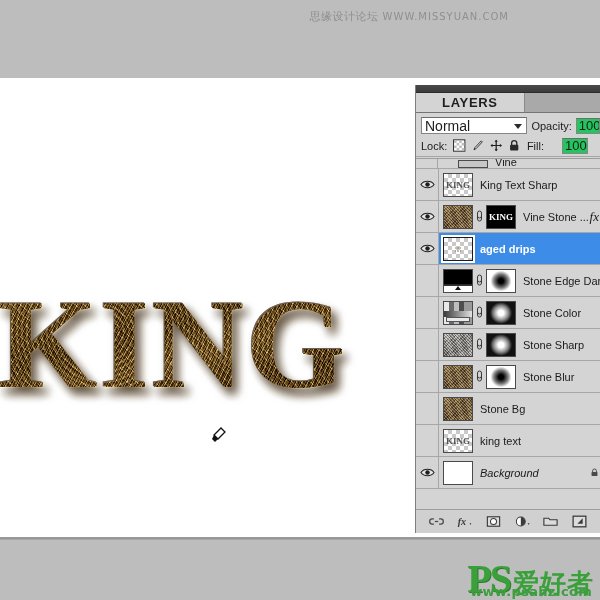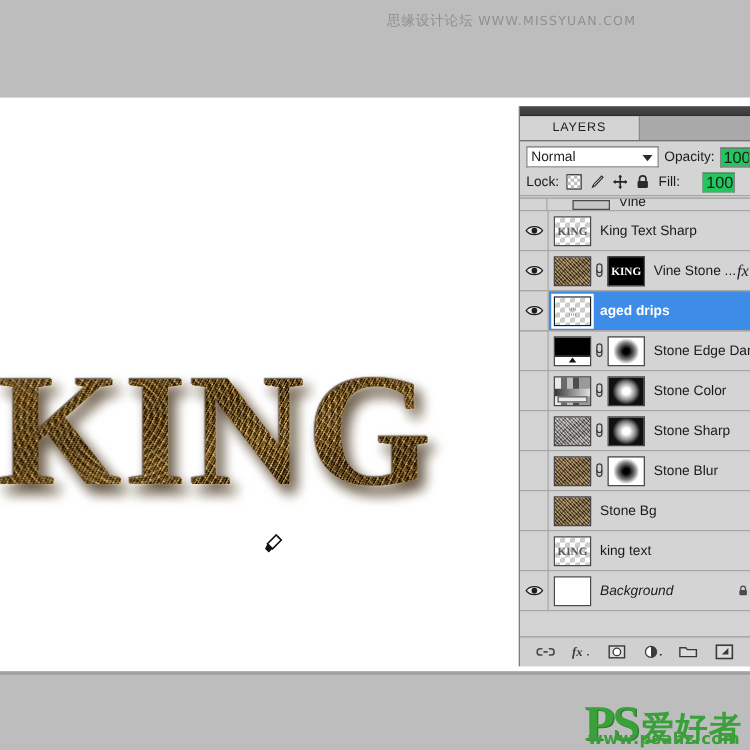--- a/index.html
+++ b/index.html
@@ -82,34 +82,34 @@
     height:7px;background:linear-gradient(#4a4a4a,#3b3b3b);
     border-bottom:1px solid #2c2c2c;
   }
   #panel-tabs{
     height:19px;background:#8f8f8f;
     border-bottom:1px solid #747474;
     display:flex;align-items:stretch;
   }
   .panel-tab{
     padding:0 26px;display:flex;align-items:center;
-    font-size:10px;font-weight:400;letter-spacing:.7px;color:#1e1e1e;
+    font-size:13px;font-weight:700;letter-spacing:.7px;color:#1e1e1e;
     background:#d4d4d4;border-right:1px solid #8a8a8a;
   }
   .panel-tab.inactive{background:#a9a9a9;flex:1;border-right:none;}
   
   #blend-row{
     height:22px;display:flex;align-items:center;
     padding:3px 0 0 5px;box-sizing:border-box;gap:4px;
   }
   #blend-select{
     width:115px;height:17px;background:#ffffff;
     border:1px solid #858585;border-top-color:#6d6d6d;
     display:flex;align-items:center;padding:0 3px;box-sizing:border-box;
-    font-size:11px;position:relative;
+    font-size:14px;position:relative;
   }
   #blend-select .caret{
     position:absolute;right:4px;top:50%;margin-top:-2px;
     width:0;height:0;border-left:4px solid transparent;
     border-right:4px solid transparent;border-top:5px solid #2b2b2b;
   }
   .field-label{font-size:11px;color:#1b1b1b;white-space:nowrap;}
   .num-field{
     width:26px;height:16px;background:#22c55e;border:1px solid #868686;
     border-top-color:#6d6d6d;

